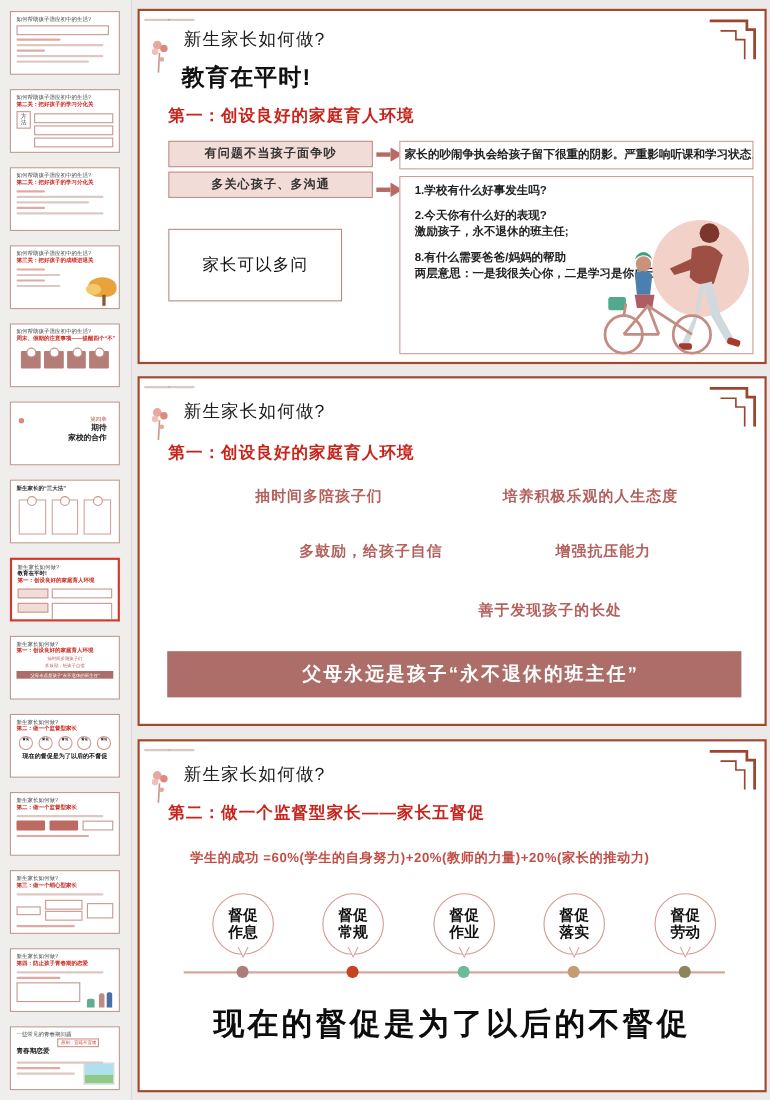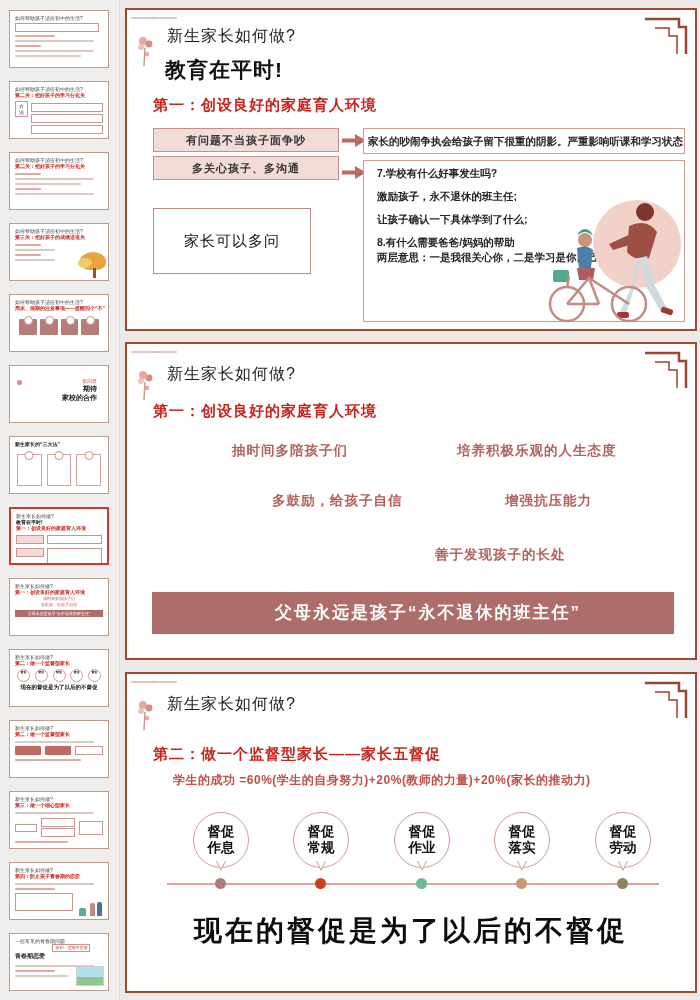--- a/index.html
+++ b/index.html
@@ -307,27 +307,27 @@
 
   <div class="lbl-box" style="top:146px">多关心孩子、多沟通</div>
   <svg class="arrow" style="top:156px" width="24" height="13" viewBox="0 0 24 13">
     <rect x="0" y="4.5" width="13" height="4" fill="#b96a63"></rect>
       <polygon points="13,0 24,6.5 13,13" fill="#b96a63"></polygon>
   </svg>
   <div class="r-box r-box2"></div>
 
   <div class="qa">
     <p>
-        <span style="display:block">7.学校有什么好事发生吗?</span>
+        <span style="display:block">1.学校有什么好事发生吗?</span>
       </p>
     <p>
+        <span style="display:block">2.今天你有什么好的表现?</span>
         <span style="display:block">激励孩子，永不退休的班主任;</span>
       </p>
     <p>
-        <span style="display:block">让孩子确认一下具体学到了什么;</span>
       </p>
     <p>
         <span style="display:block">8.有什么需要爸爸/妈妈的帮助</span>
         <span style="display:block">两层意思：一是我很关心你，二是学习是你自己的事。</span>
       </p>
   </div>
 
   <div class="note-box">
     <span>家长可以多问</span>
   </div>
@@ -394,21 +394,21 @@
     <path d="M14 40 V22 H22 V14 H36" fill="none" stroke="#9a4631" stroke-width="1.5"></path>
   </svg>
   <svg class="flower" width="22" height="34" viewBox="0 0 22 34">
     <circle cx="8" cy="7" r="4" fill="#e9a89f"></circle>
       <circle cx="14" cy="10" r="3.4" fill="#d98b81"></circle>
     <circle cx="6" cy="13" r="3" fill="#f0c0b8"></circle>
       <path d="M10 14 L9 32" stroke="#c79a8e" stroke-width="1.5" fill="none"></path>
     <circle cx="12" cy="20" r="2.2" fill="#e9a89f"></circle>
   </svg>
   <div class="s-title" style="top:20px">新生家长如何做?</div>
-  <div class="s-head" style="top:71px">第二：做一个监督型家长——家长五督促</div>
+  <div class="s-head" style="top:56px">第二：做一个监督型家长——家长五督促</div>
   <div class="formula">学生的成功 =60%(学生的自身努力)+20%(教师的力量)+20%(家长的推动力)</div>
 
   <div class="bubble b1">
     <span>督促</span>
     <span>作息</span>
   </div>
   <div class="bubble b2">
     <span>督促</span>
     <span>常规</span>
   </div>

